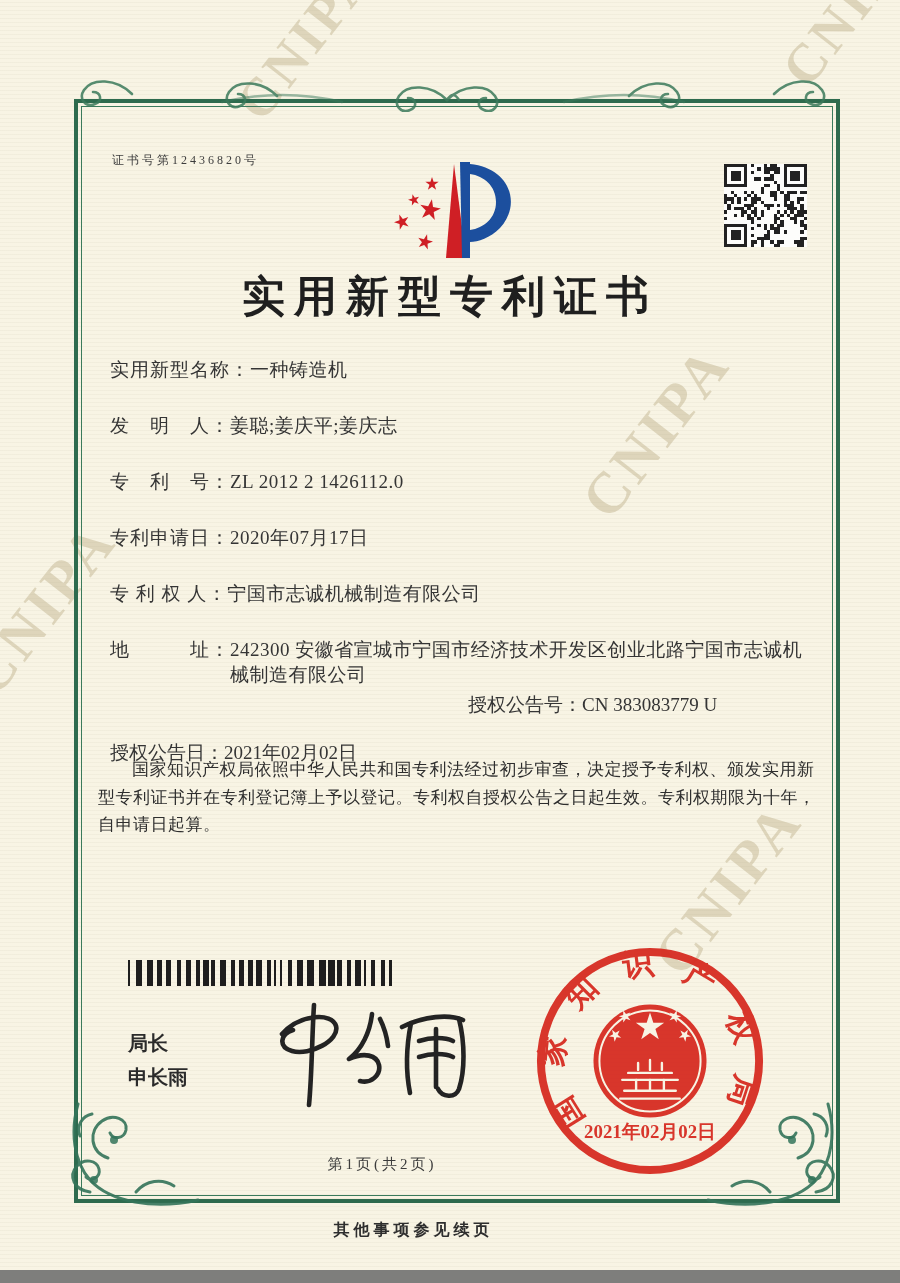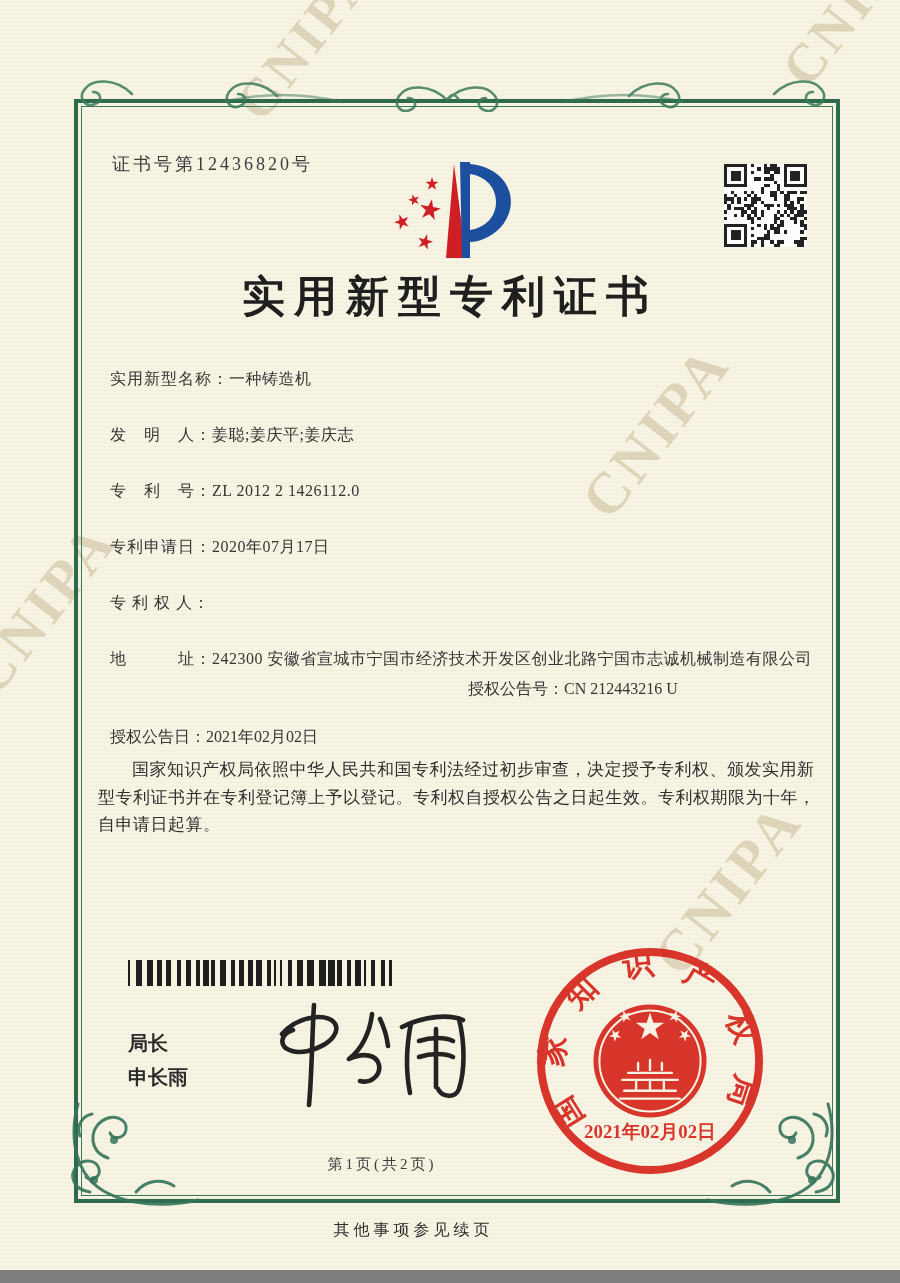--- a/index.html
+++ b/index.html
@@ -6,44 +6,44 @@
   body{width:900px;height:1283px;position:relative;overflow:hidden;
        font-family:"Liberation Serif","DejaVu Serif",serif;color:#333;}
   .page{position:absolute;inset:0;background-color:#f8f4e4;
     background-image:repeating-linear-gradient(0deg,rgba(120,110,80,0.05) 0px,rgba(120,110,80,0.05) 1px,transparent 1px,transparent 4px);}
   .wm{position:absolute;font-weight:bold;letter-spacing:4px;
       color:rgba(178,162,122,0.38);transform:rotate(-52deg);transform-origin:center;
       font-family:"Liberation Serif","DejaVu Serif",serif;pointer-events:none;}
   .frame-outer{position:absolute;left:74px;top:99px;width:758px;height:1096px;
       border:4px solid #2e6b4e;}
   .frame-inner{position:absolute;inset:3px;border:1px solid #3a7a5b;}
-  .cert-no{position:absolute;left:112px;top:152px;font-size:18px;letter-spacing:3px;color:#3c3c3c;}
+  .cert-no{position:absolute;left:112px;top:152px;font-size:12px;letter-spacing:3px;color:#3c3c3c;}
   .qr{position:absolute;left:724px;top:164px;width:83px;height:83px;background:#fdfdfb;}
   .logo{position:absolute;left:372px;top:146px;width:176px;height:122px;}
   .title{position:absolute;left:0;top:268px;width:100%;text-align:center;
       font-size:43px;font-weight:bold;letter-spacing:9px;color:#1f1f1f;}
-  .fields{position:absolute;left:110px;top:366px;width:706px;font-size:16px;color:#353535;}
+  .fields{position:absolute;left:110px;top:357px;width:706px;font-size:19px;color:#353535;}
   .row{display:flex;margin-bottom:31px;line-height:25px;}
   .row .lbl{white-space:pre;flex-shrink:0;letter-spacing:1px;}
   .row .val{letter-spacing:0.5px;}
   .row.addr{margin-bottom:5px;}
   .grant-row{display:flex;line-height:25px;}
   .grant-pair{display:flex;}
   .grant-pair.first{width:358px;margin-top:48px;}
   .body-text{position:absolute;left:98px;top:748px;width:720px;font-size:17px;
       line-height:27.5px;color:#2e2e2e;letter-spacing:0.5px;}
   .body-text p{margin:8px 0 7px 0;text-indent:2em;}
   .barcode{position:absolute;left:128px;top:960px;}
   .director{position:absolute;left:128px;top:1028px;font-size:20px;font-weight:bold;color:#2b2b2b;line-height:34px;font-family:Liberation Mono, monospace;}
   .sig{position:absolute;left:252px;top:992px;}
   .seal{position:absolute;left:531px;top:942px;opacity:0.93;}
   .page-footer{position:absolute;left:0;top:1155px;width:764px;text-align:center;
       font-size:15px;letter-spacing:3px;color:#3c3c3c;}
   .cont-note{position:absolute;left:0;top:1220px;width:827px;text-align:center;
-      font-size:16px;letter-spacing:4px;color:#2e2e2e;font-weight:normal;}
+      font-size:16px;letter-spacing:4px;color:#2e2e2e;font-weight:bold;}
   .bottom-bar{position:absolute;left:0;top:1270px;width:900px;height:13px;background:#7e7e7c;}
   svg{display:block;}
 </style>
 </head>
 <body>
 
 <div class="page">
 
   <div class="wm" style="left:212px;top:8px;font-size:54px;">CNIPA</div>
   <div class="wm" style="left:758px;top:-26px;font-size:54px;">CNIPA</div>
@@ -311,33 +311,34 @@
     <div class="row">
       <span class="lbl">专　利　号：</span>
       <span class="val">ZL 2012 2 1426112.0</span>
     </div>
     <div class="row">
       <span class="lbl">专利申请日：</span>
       <span class="val">2020年07月17日</span>
     </div>
     <div class="row">
       <span class="lbl">专 利 权 人：</span>
+      <span class="val">宁国市志诚机械制造有限公司</span>
     </div>
     <div class="row addr">
       <span class="lbl">地　　　址：</span>
       <span class="val">242300 安徽省宣城市宁国市经济技术开发区创业北路宁国市志诚机械制造有限公司</span>
     </div>
     <div class="grant-row">
       <span class="grant-pair first">
         <span class="lbl">授权公告日：</span>
         <span class="val">2021年02月02日</span>
       </span>
       <span class="grant-pair">
         <span class="lbl">授权公告号：</span>
-        <span class="val">CN 212443216 U</span>
+        <span class="val">CN 383083779 U</span>
       </span>
     </div>
   </div>
 
   <div class="body-text">
     <p>国家知识产权局依照中华人民共和国专利法经过初步审查，决定授予专利权、颁发实用新型专利证书并在专利登记簿上予以登记。专利权自授权公告之日起生效。专利权期限为十年，自申请日起算。</p>
   </div>
 
   <div class="barcode">
     <svg id="bc" width="264" height="26" viewBox="0 0 264 26" shape-rendering="crispEdges">

